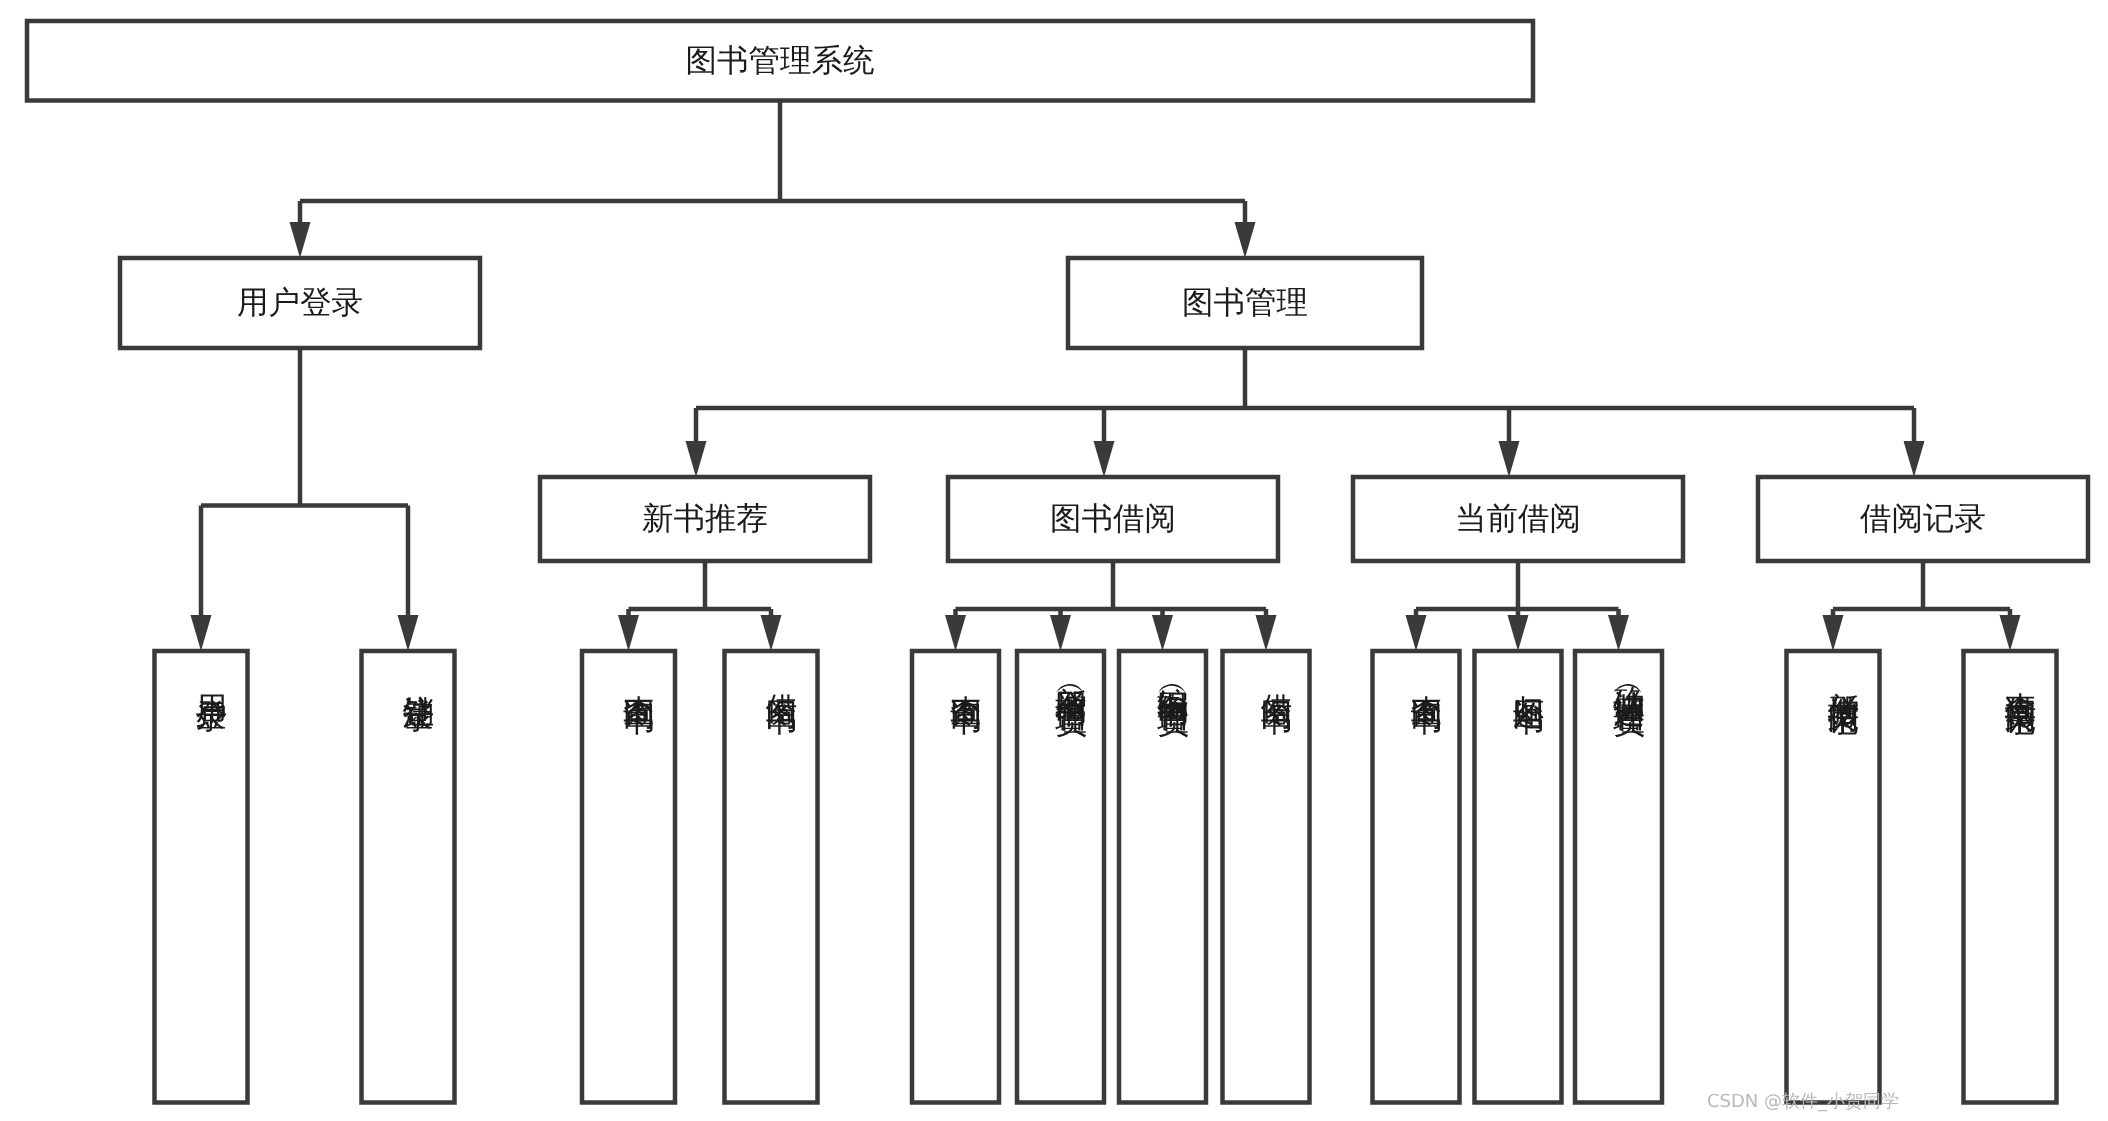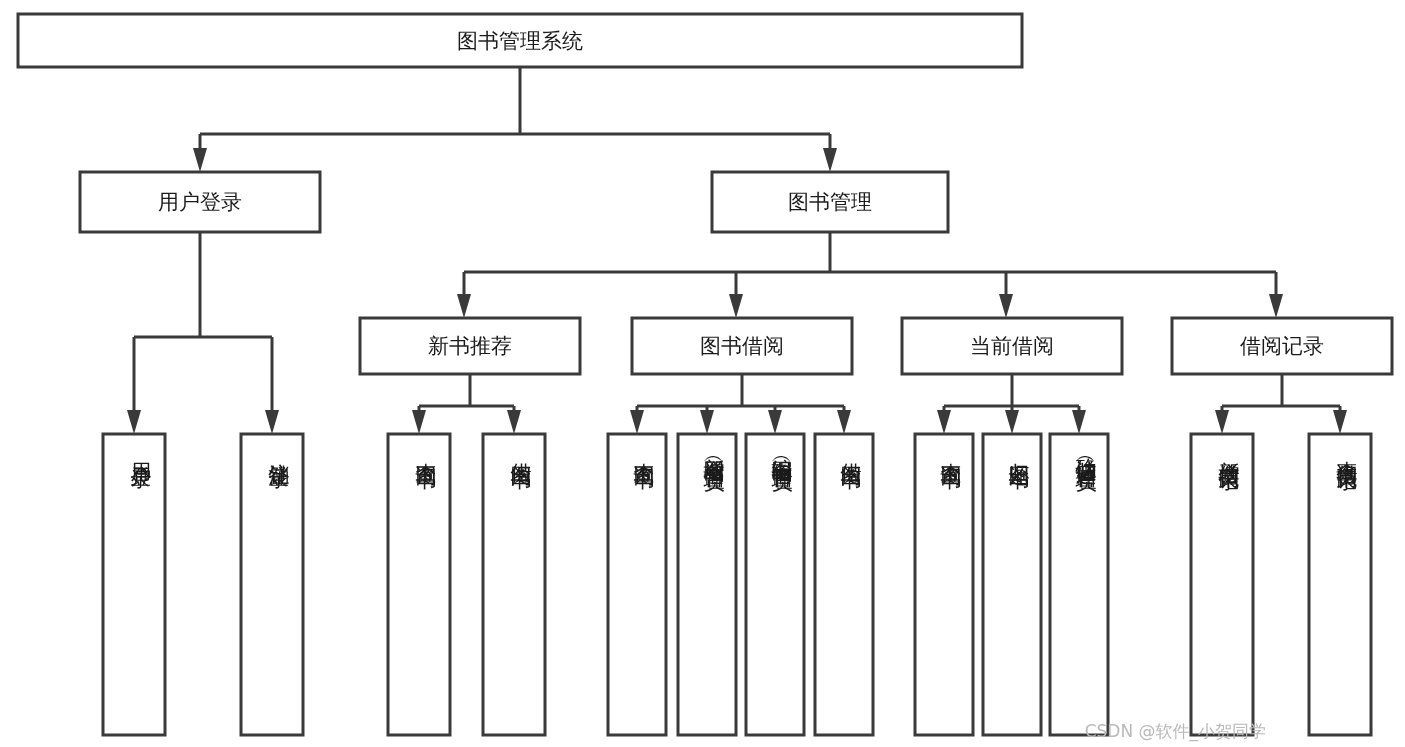--- a/index.html
+++ b/index.html
@@ -55,21 +55,21 @@
     fill: #1b1b1b;
     text-anchor: middle;
     writing-mode: vertical-rl;
     letter-spacing: 2px;
   }
   .watermark-text {
     position: absolute;
     right: 8px;
     bottom: 4px;
     font-family: "DejaVu Sans", "Liberation Sans", sans-serif;
-    font-size: 17px;
+    font-size: 12px;
     color: #b9b9b9;
     white-space: nowrap;
     user-select: none;
   }
 </style>
 </head>
 <body>
 
 <div id="diagram-root">
   <svg class="diagram-canvas" id="diagram-canvas" viewBox="0 0 1405 747" xmlns="http://www.w3.org/2000/svg">

